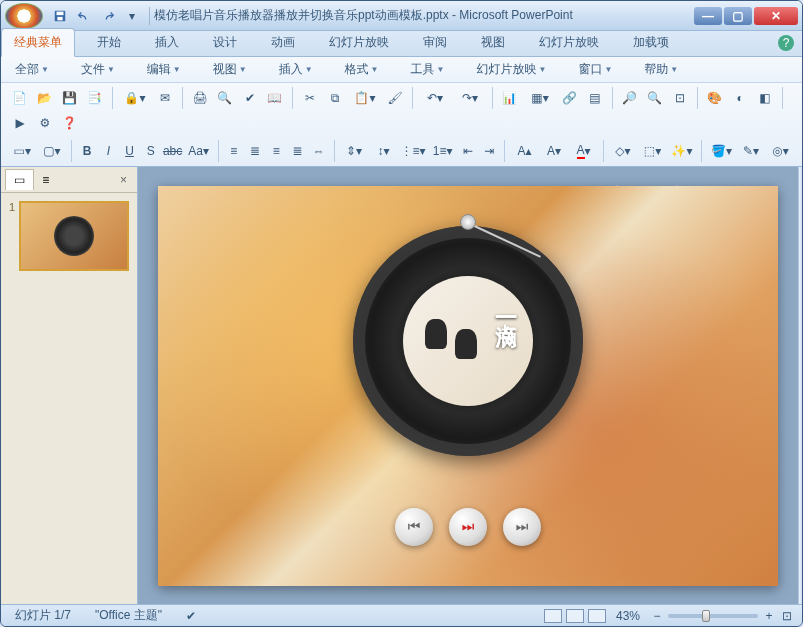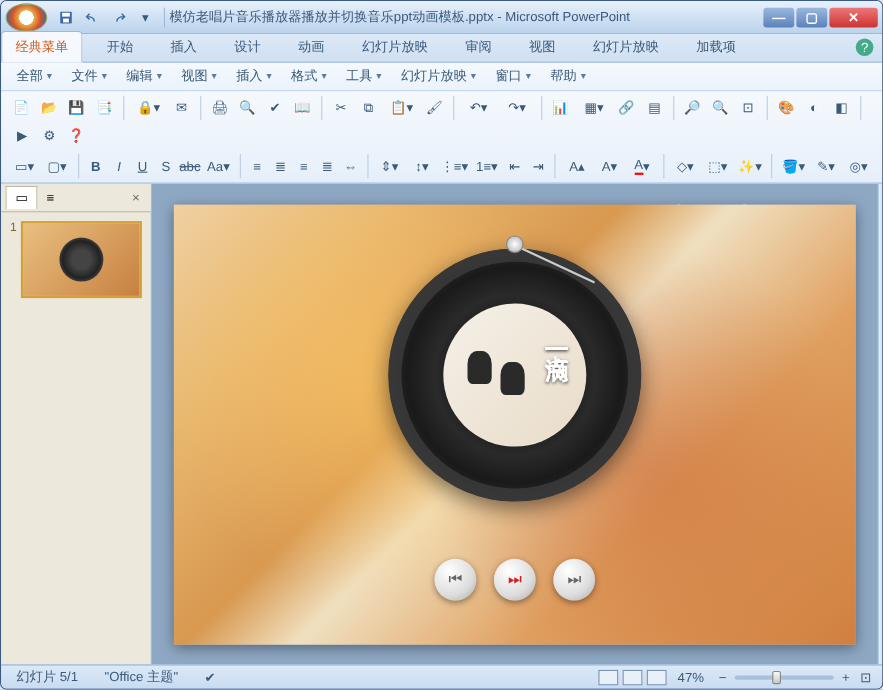--- a/index.html
+++ b/index.html
@@ -13,21 +13,21 @@
 .title-text{flex:1;color:#3a5a7a;}
 .win-controls{display:flex;gap:2px;}
 .wc{width:28px;height:18px;border-radius:3px;display:flex;align-items:center;justify-content:center;cursor:pointer;font-weight:bold;color:#fff;}
 .wc.min{background:linear-gradient(#9bb8e0,#5a82b8);}
 .wc.max{background:linear-gradient(#9bb8e0,#5a82b8);}
 .wc.close{background:linear-gradient(#e77,#c33);width:44px;}
 .ribbon-tabs{height:26px;background:linear-gradient(to bottom,#dce9f7,#cfe0f2);display:flex;align-items:flex-end;gap:10px;border-bottom:1px solid #9db9d9;position:relative;}
 .tab{padding:5px 12px;color:#3a5a7a;cursor:pointer;border-radius:4px 4px 0 0;}
 .tab.active{background:#f5f9fd;border:1px solid #9db9d9;border-bottom:1px solid #f5f9fd;margin-bottom:-1px;color:#d45b1a;}
 .help-icon{position:absolute;right:8px;top:4px;width:16px;height:16px;border-radius:50%;background:#4a8;color:#fff;display:flex;align-items:center;justify-content:center;cursor:pointer;}
-.menubar{height:26px;background:linear-gradient(#f5f9fd,#eaf2fb);display:flex;align-items:center;padding:0 8px;gap:4px;border-bottom:1px solid #c5d6ea;}
+.menubar{height:26px;background:linear-gradient(#f5f9fd,#eaf2fb);display:flex;align-items:center;padding:0 8px;gap:20px;border-bottom:1px solid #c5d6ea;}
 .menu-item{padding:3px 6px;color:#3a5a7a;cursor:pointer;display:flex;align-items:center;gap:2px;}
 .menu-item .dd{font-size:8px;color:#5a7aa0;}
 .toolbar{background:linear-gradient(#f5f9fd,#e6eff9);padding:4px 8px;display:flex;flex-wrap:wrap;gap:3px;align-items:center;border-bottom:1px solid #9db9d9;}
 .tb{width:22px;height:22px;display:flex;align-items:center;justify-content:center;cursor:pointer;border-radius:3px;color:#3a5a7a;}
 .tb.wide{width:32px;}
 .sep{width:1px;height:22px;background:#b8cde4;margin:0 3px;}
 .row2{width:100%;display:flex;gap:3px;align-items:center;margin-top:3px;}
 .workspace{flex:1;display:flex;background:#d0dff0;overflow:hidden;}
 .slide-panel{width:150px;background:#ece8dc;border-right:1px solid #9db9d9;display:flex;flex-direction:column;}
 .panel-tabs{height:26px;display:flex;align-items:center;background:#ece8dc;border-bottom:1px solid #c0bba8;padding:0 4px;}
@@ -280,28 +280,28 @@
           <div class="ctrl">⏮</div>
           <div class="ctrl play">⏭</div>
           <div class="ctrl">⏭</div>
         </div>
       </div>
     </div>
     <div class="vscroll"></div>
   </div>
 
   <div class="statusbar">
-    <div class="sb-item">幻灯片 5/1</div>
+    <div class="sb-item">幻灯片 1/7</div>
     <div class="sb-item">"Office 主题"</div>
     <div class="sb-item">✔</div>
     <div class="sb-right">
       <div class="view-btn"></div>
       <div class="view-btn"></div>
       <div class="view-btn"></div>
-      <div class="sb-item">47%</div>
+      <div class="sb-item">43%</div>
       <div class="zoom-btn">−</div>
       <div class="zoom-slider">
           <div class="zoom-thumb"></div>
         </div>
       <div class="zoom-btn">+</div>
       <div class="zoom-btn">⊡</div>
     </div>
   </div>
 
 </div>

